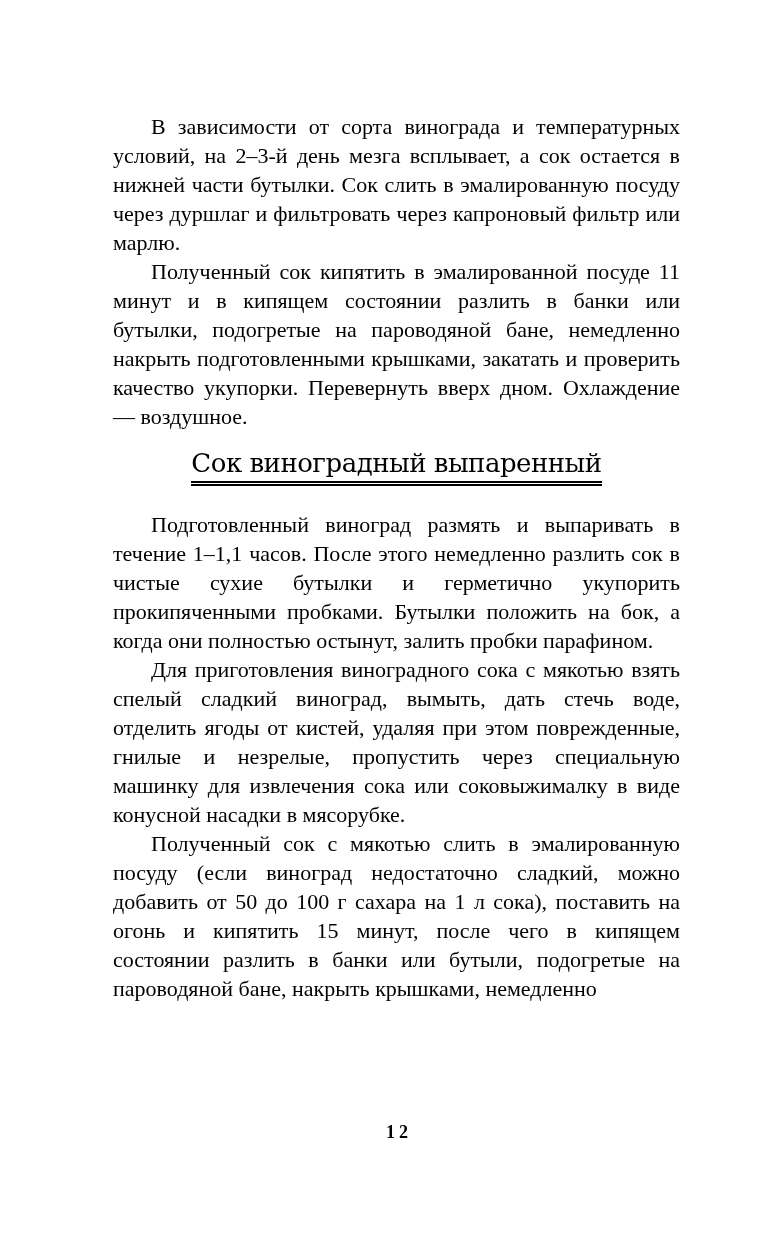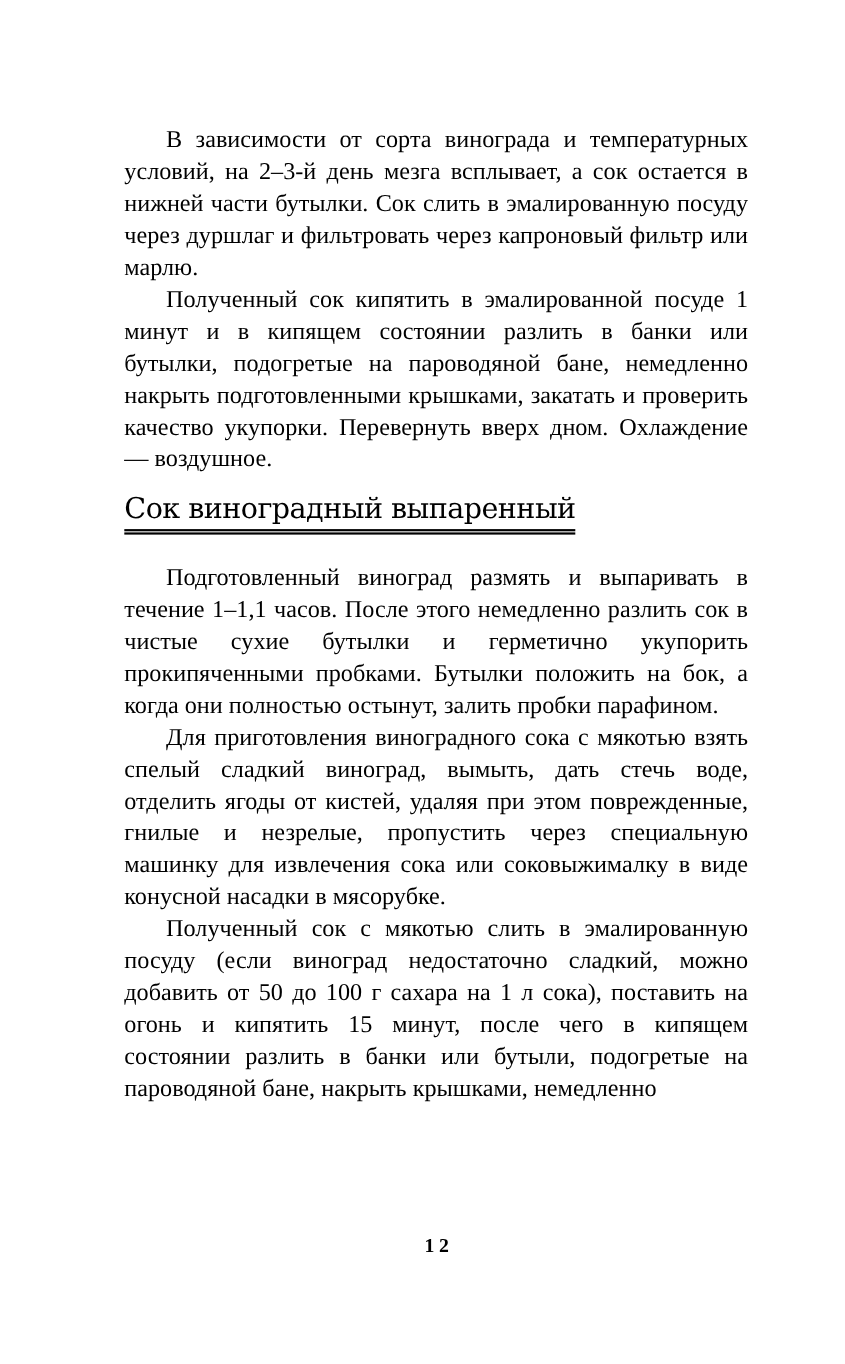--- a/index.html
+++ b/index.html
@@ -27,20 +27,21 @@
     color: #000000;
   }
   .content p {
     margin: 0;
     padding: 0;
     text-indent: 38px;
   }
   .heading {
     margin: 16px 0 24px 0;
     padding: 0;
+    text-align: center;
     text-indent: 0;
     font-family: "DejaVu Serif", "Liberation Serif", serif;
     font-size: 26px;
     font-weight: normal;
     line-height: 32px;
     letter-spacing: -0.5px;
   }
   .heading .heading-text {
     display: inline-block;
     border-bottom: 5px double #000000;
@@ -60,21 +61,21 @@
   }
 </style>
 </head>
 <body>
 
 <div class="page">
   <div class="content">
 
     <p>В зависимости от сорта винограда и температурных условий, на 2–3-й день мезга всплывает, а сок остается в нижней части бутылки. Сок слить в эмалированную посуду через дуршлаг и фильтровать через капроновый фильтр или марлю.</p>
 
-    <p>Полученный сок кипятить в эмалированной посуде 1 минут и в кипящем состоянии разлить в банки или бутылки, подогретые на пароводяной бане, немедленно накрыть подготовленными крышками, закатать и проверить качество укупорки. Перевернуть вверх дном. Охлаждение — воздушное.</p>
+    <p>Полученный сок кипятить в эмалированной посуде 11 минут и в кипящем состоянии разлить в банки или бутылки, подогретые на пароводяной бане, немедленно накрыть подготовленными крышками, закатать и проверить качество укупорки. Перевернуть вверх дном. Охлаждение — воздушное.</p>
 
 
     <h2 class="heading">
       <span class="heading-text">Сок виноградный выпаренный</span>
     </h2>
 
     <p>Подготовленный виноград размять и выпаривать в течение 1–1,1 часов. После этого немедленно разлить сок в чистые сухие бутылки и герметично укупорить прокипяченными пробками. Бутылки положить на бок, а когда они полностью остынут, залить пробки парафином.</p>
 
 
     <p>Для приготовления виноградного сока с мякотью взять спелый сладкий виноград, вымыть, дать стечь воде, отделить ягоды от кистей, удаляя при этом поврежденные, гнилые и незрелые, пропустить через специальную машинку для извлечения сока или соковыжималку в виде конусной насадки в мясорубке.</p>

